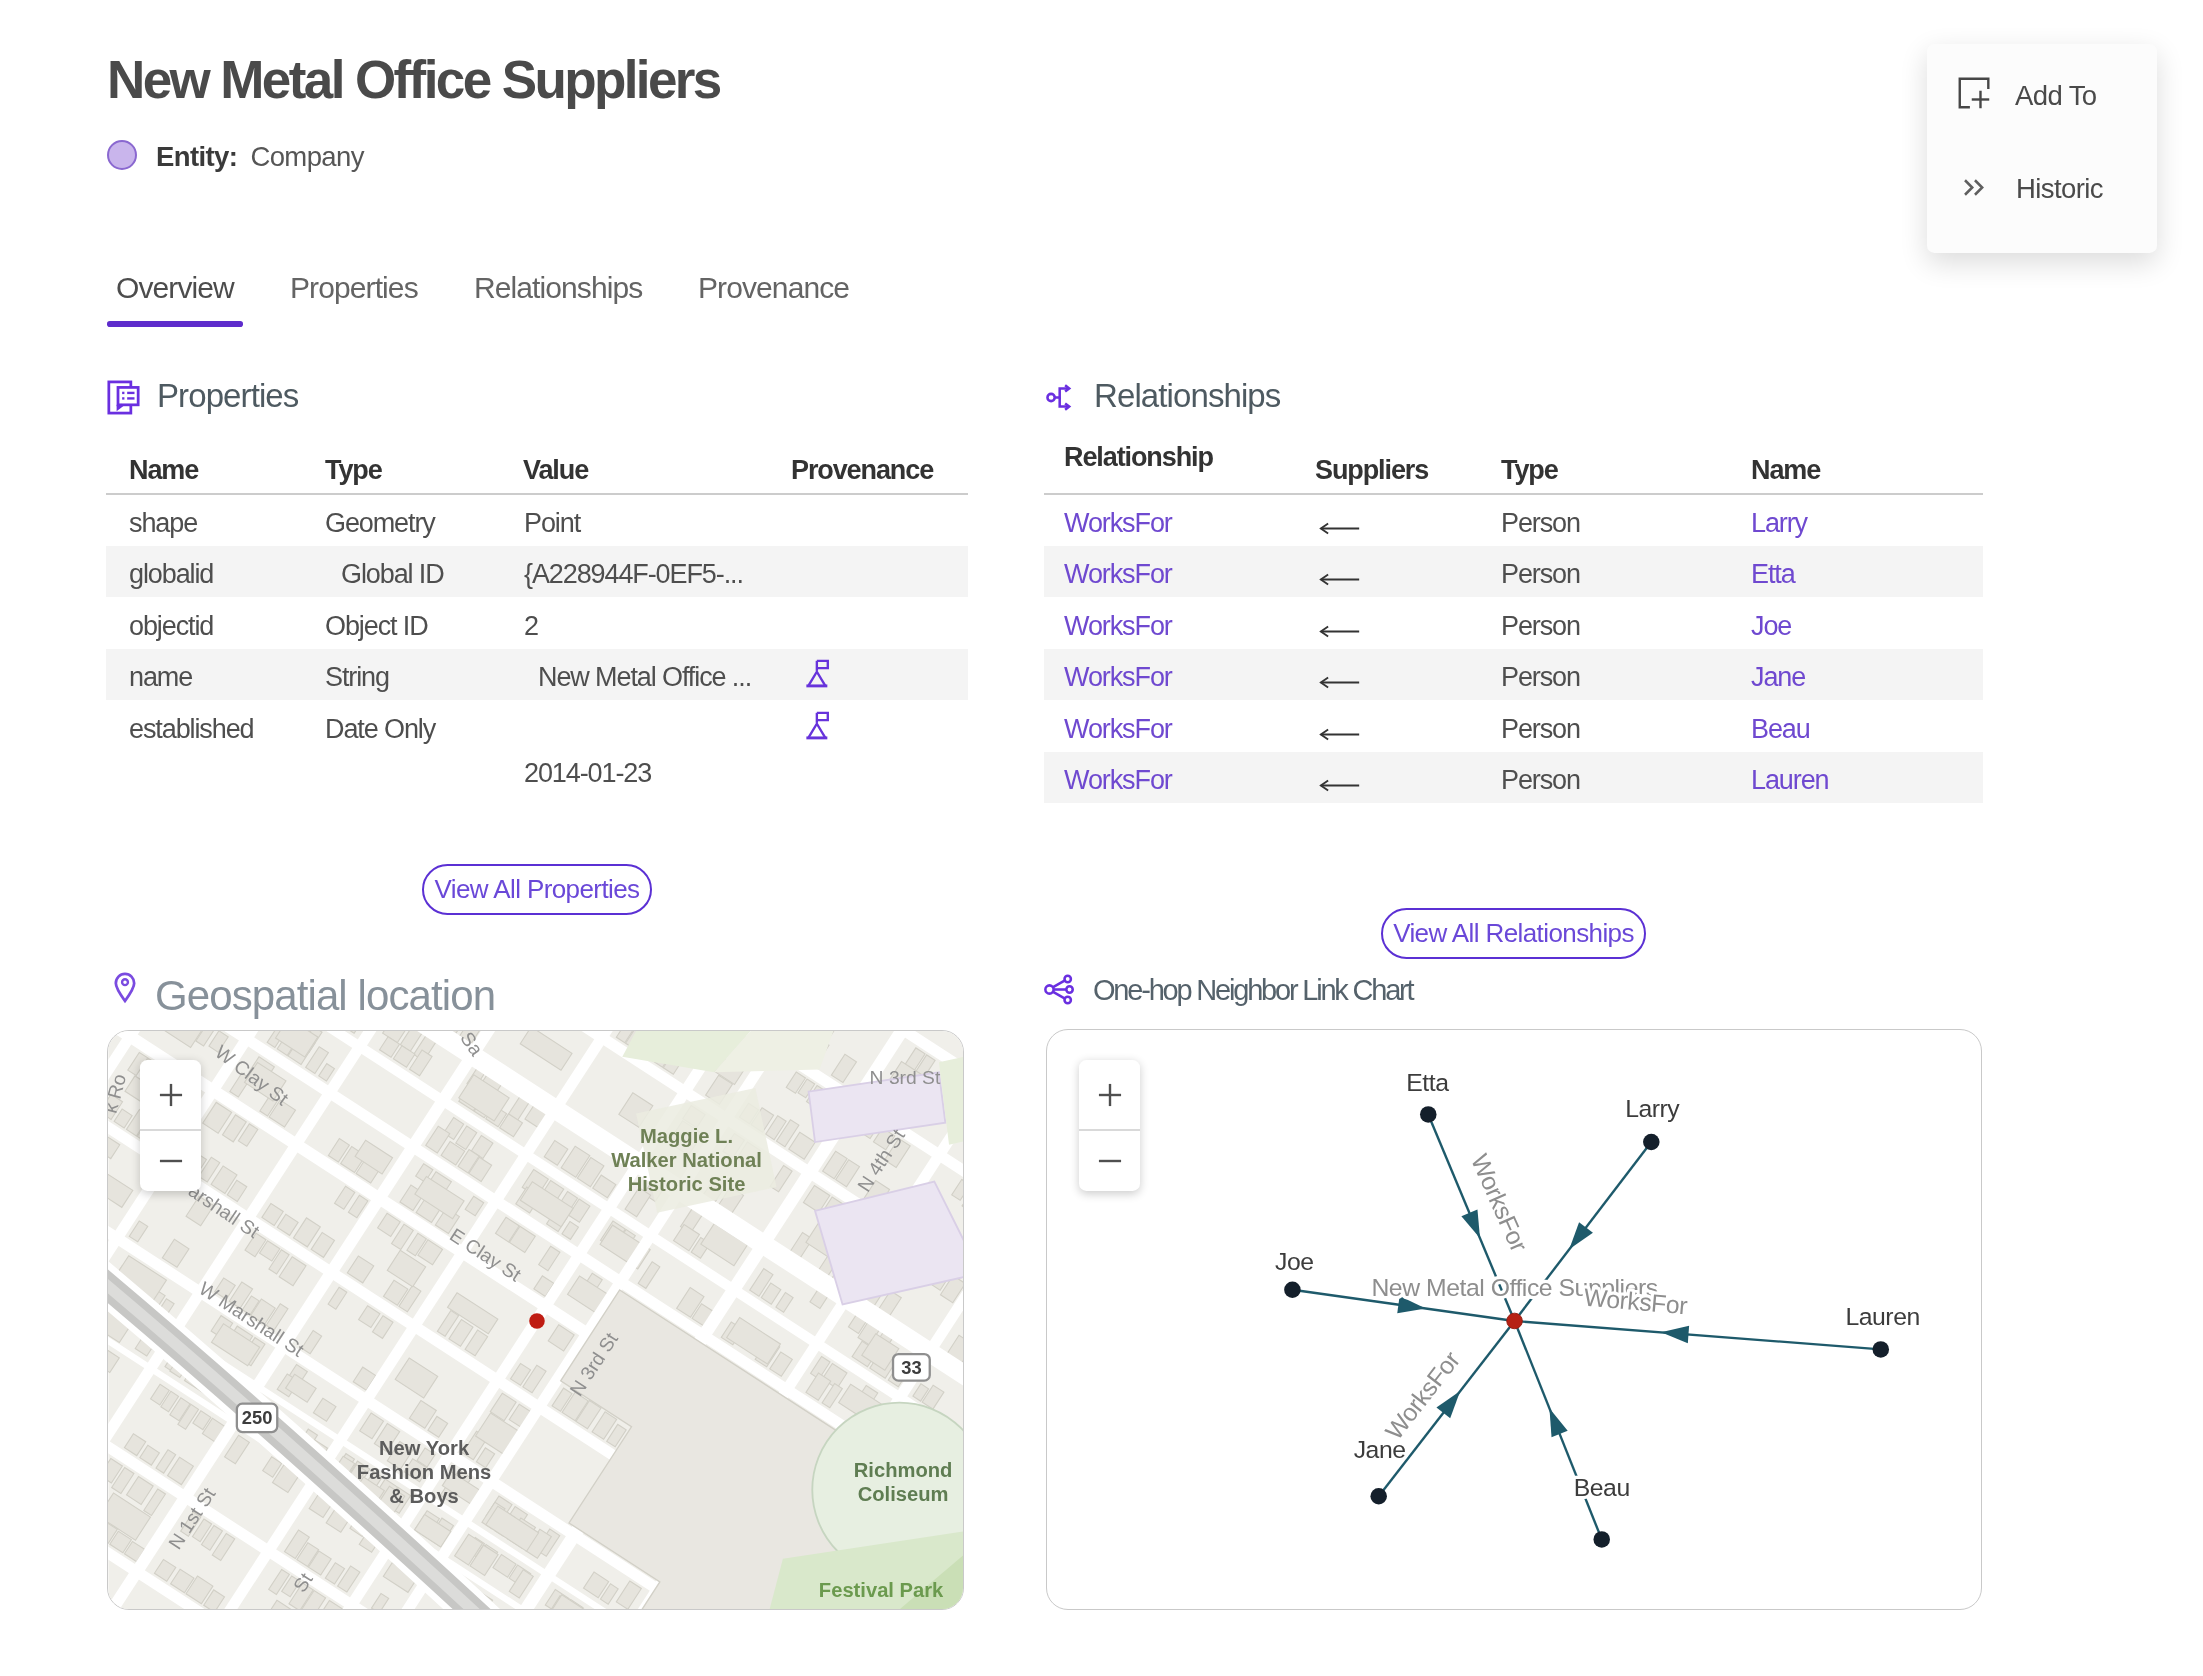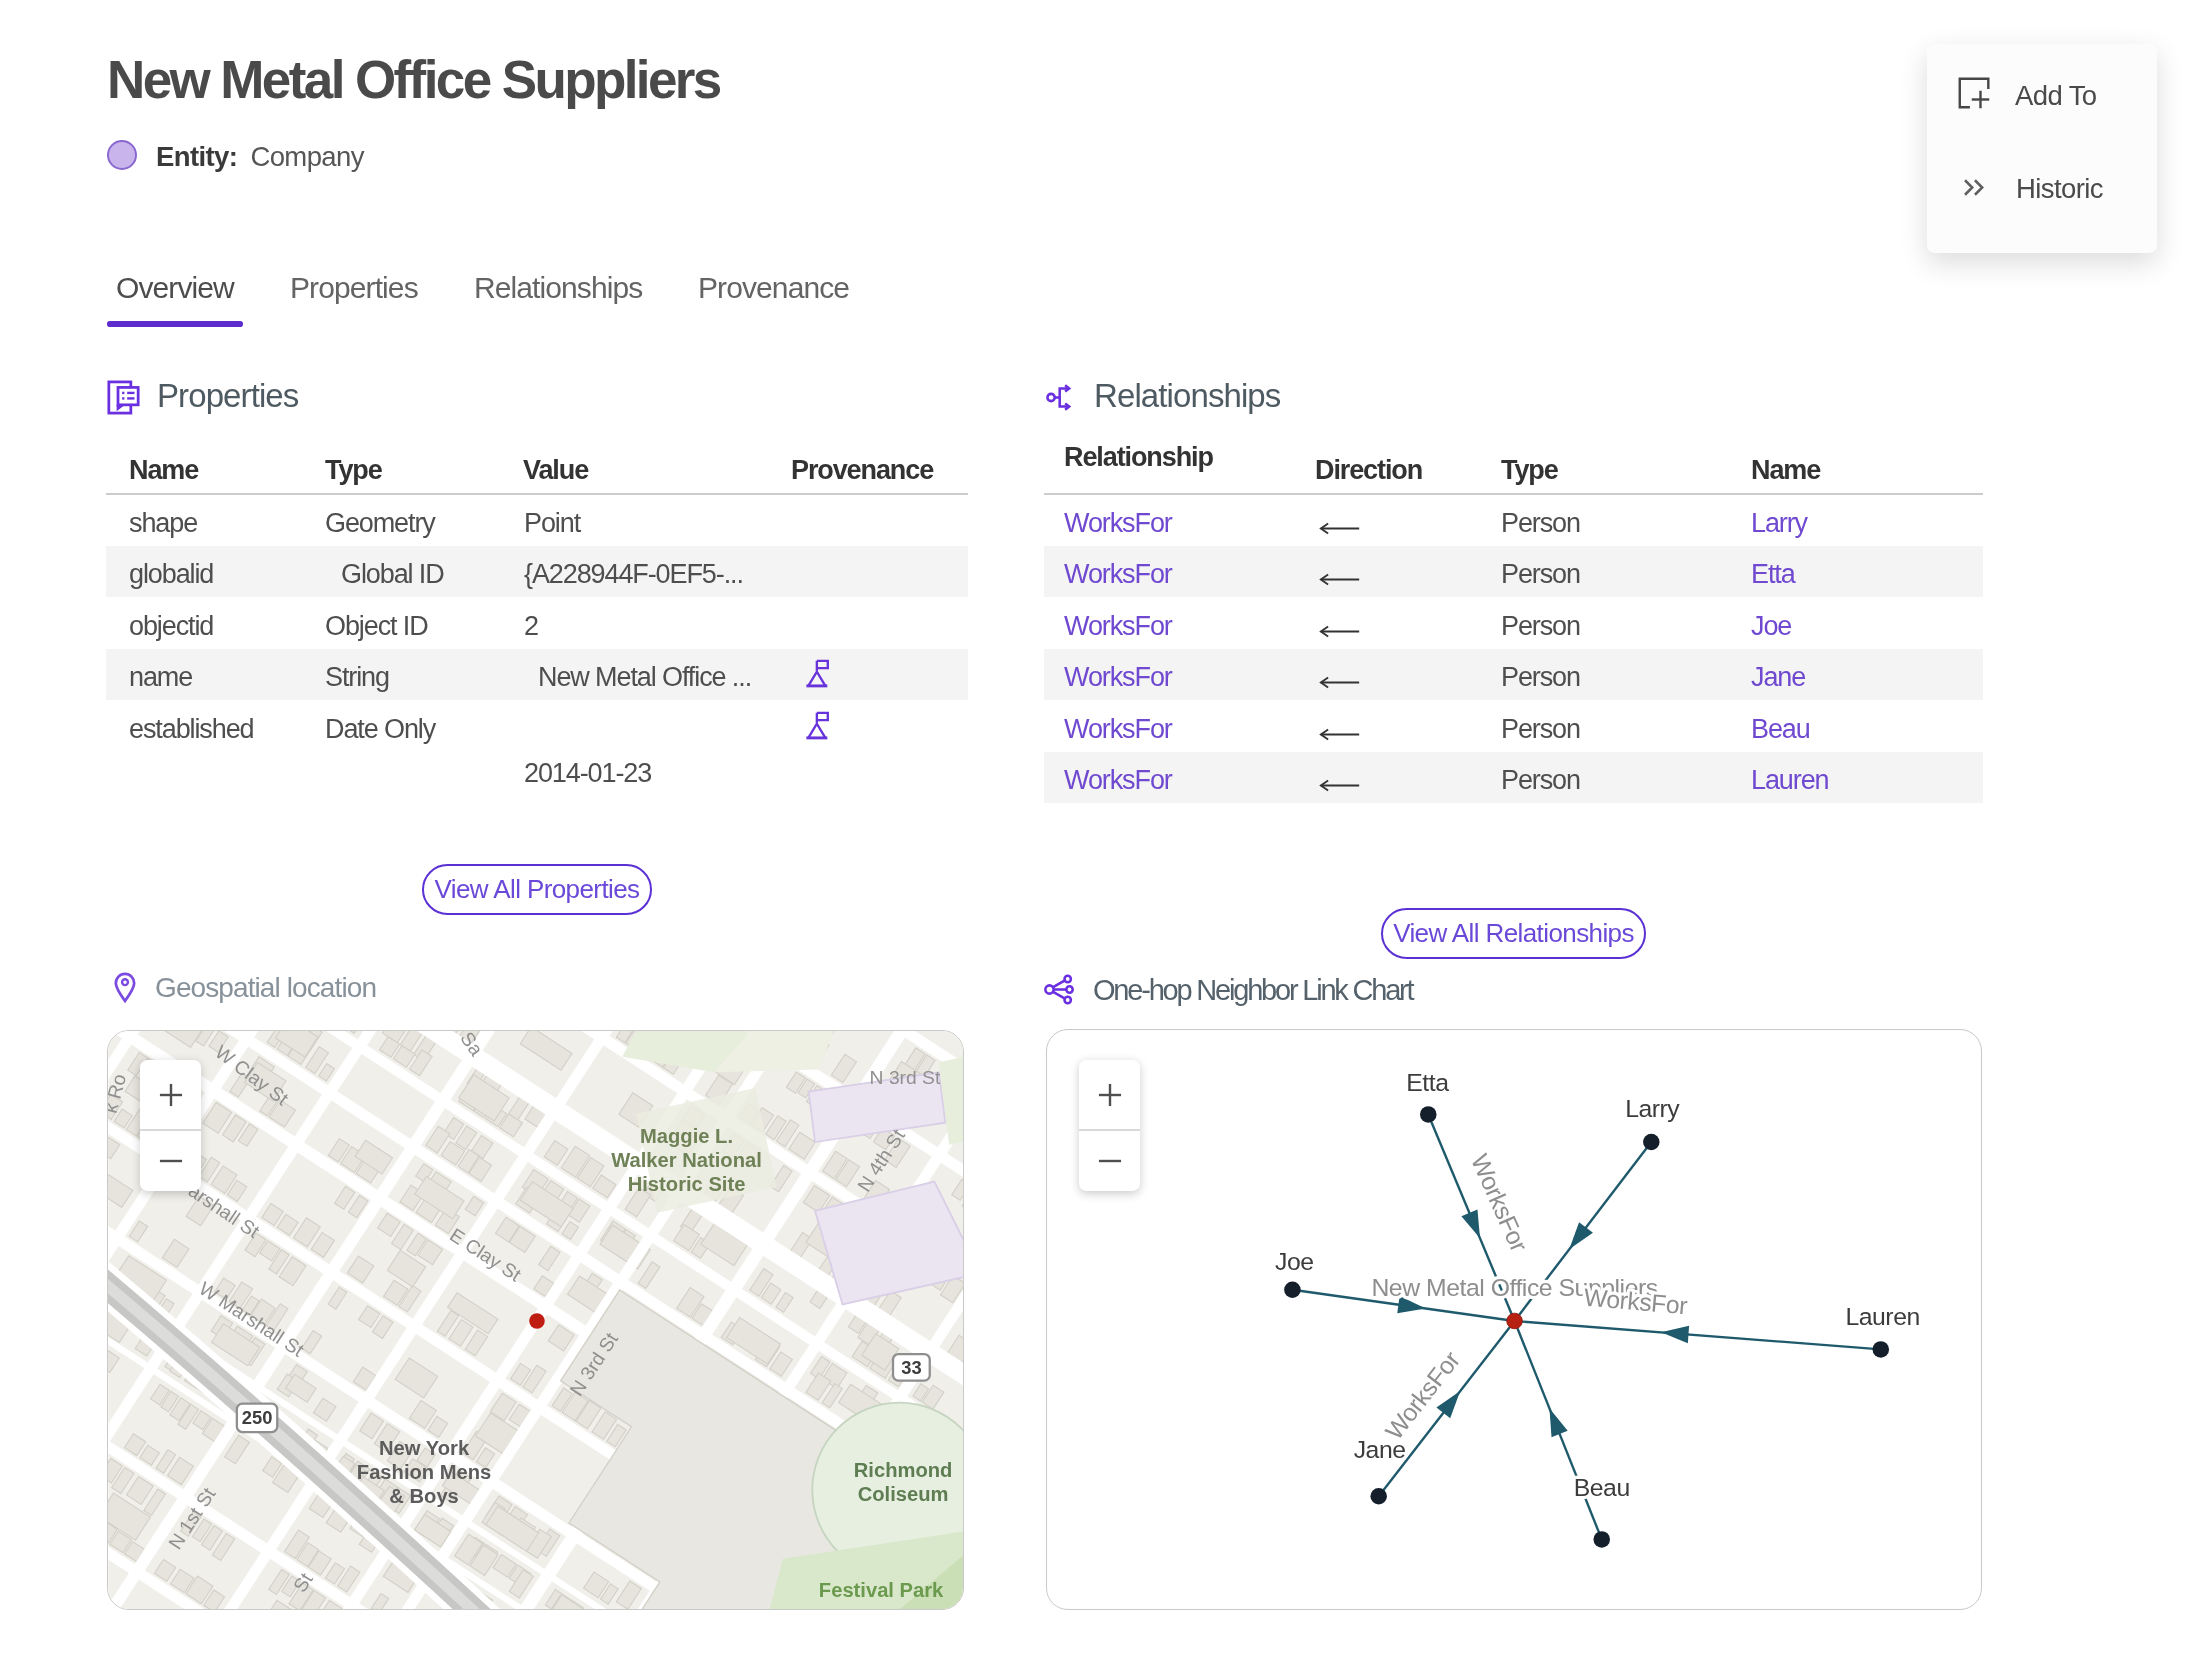--- a/index.html
+++ b/index.html
@@ -45,21 +45,21 @@
     </svg></div>
 <div class="abs sech" style="left:1094px;top:377px;">Relationships</div>
 
 <div class="abs hdr" style="left:129px;top:455px;">Name</div>
 <div class="abs hdr" style="left:325px;top:455px;">Type</div>
 <div class="abs hdr" style="left:523px;top:455px;">Value</div>
 <div class="abs hdr" style="left:791px;top:455px;">Provenance</div>
 <div class="abs" style="left:106px;top:493px;width:862px;height:1.8px;background:#cccccc;"></div>
 
 <div class="abs hdr" style="left:1064px;top:442px;">Relationship</div>
-<div class="abs hdr" style="left:1315px;top:455px;">Direction</div>
+<div class="abs hdr" style="left:1315px;top:455px;">Suppliers</div>
 <div class="abs hdr" style="left:1501px;top:455px;">Type</div>
 <div class="abs hdr" style="left:1751px;top:455px;">Name</div>
 <div class="abs" style="left:1044px;top:493px;width:939px;height:1.8px;background:#cccccc;"></div>
 
 <div class="cell">
     <div style="position:absolute;left:106px;top:495px;width:862px;height:51px;">
 <div style="position:absolute;left:23px;top:13px;">shape</div>
 <div style="position:absolute;left:219px;top:13px;">Geometry</div>
 <div style="position:absolute;left:418px;top:13px;">Point</div>
     </div>
@@ -186,21 +186,21 @@
         <path d="M3 2.5 L11 10.5 L3 18.5"></path>
         <path d="M14 2.5 L22 10.5 L14 18.5"></path>
       </g>
     </svg></div>
 <div class="abs" style="left:2016px;top:173px;font-size:27.5px;letter-spacing:-0.6px;color:#4a4a4a;">Historic</div>
 
 <div class="abs" style="left:114px;top:972px;"><svg width="22" height="35" viewBox="0 0 24 38">
       <path d="M12 2 C6.4 2 2 6.5 2 12.2 C2 17 7 24.6 12 31.5 C17 24.6 22 17 22 12.2 C22 6.5 17.6 2 12 2 Z" fill="none" stroke="#7a4be0" stroke-width="3"></path>
       <circle cx="12" cy="11" r="3.2" fill="none" stroke="#7a4be0" stroke-width="2.6"></circle>
     </svg></div>
-<div class="abs" style="left:155px;top:972px;font-size:28px;letter-spacing:-0.9px;color:#87919a;">Geospatial location</div>
+<div class="abs" style="left:155px;top:972px;font-size:42px;letter-spacing:-0.9px;color:#87919a;">Geospatial location</div>
 <div class="abs" style="left:1043px;top:974px;"><svg width="33" height="31" viewBox="0 0 36 34">
       <g fill="none" stroke="#6a2fe0" stroke-width="2.8">
         <circle cx="7" cy="17" r="4.5"></circle>
         <circle cx="27" cy="5.5" r="3.5"></circle>
         <circle cx="29" cy="17" r="3.5"></circle>
         <circle cx="27" cy="28.5" r="3.5"></circle>
         <path d="M11 14.5 L24 7"></path>
         <path d="M11.5 17 L25.5 17"></path>
         <path d="M11 19.5 L24 27"></path>
       </g>

